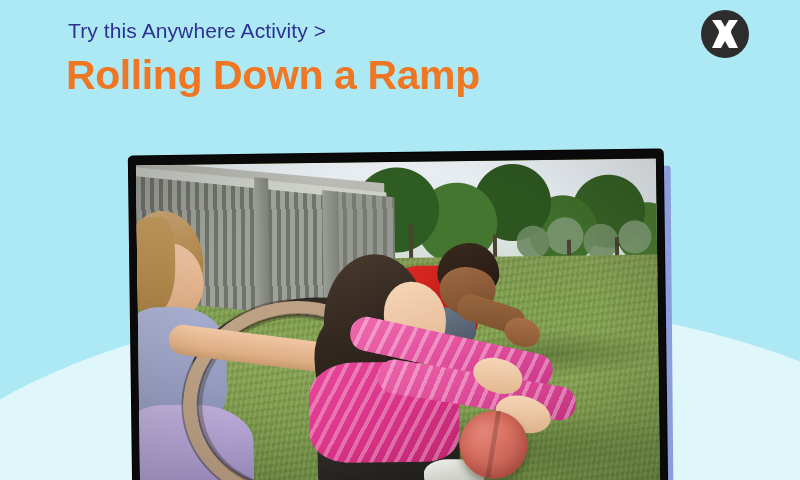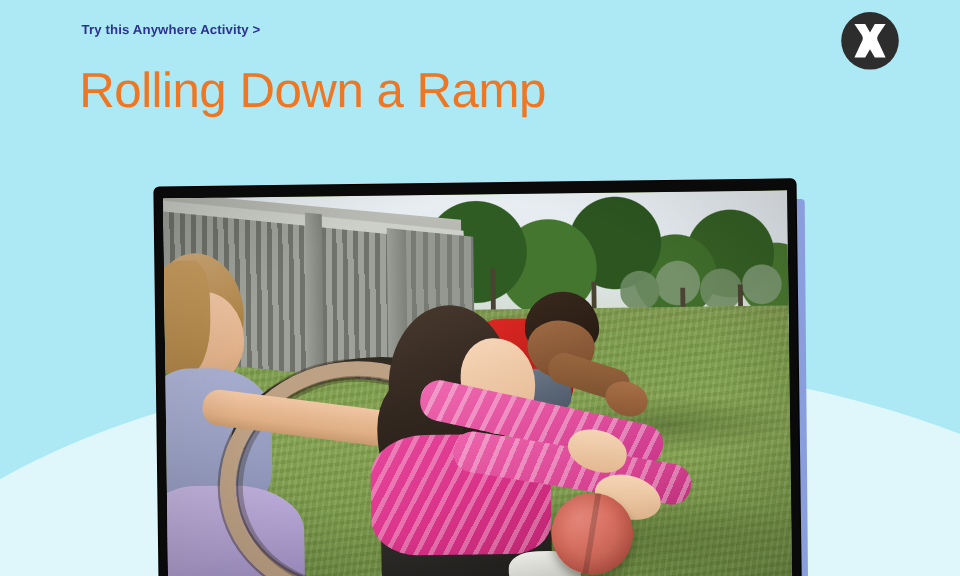--- a/index.html
+++ b/index.html
@@ -30,33 +30,33 @@
     background: #dff7fa;
     border-radius: 50% 50% 0 0 / 46% 46% 0 0;
     pointer-events: none;
   }
 
   
   .kicker {
     position: absolute;
     left: 68px;
     top: 19px;
-    font-size: 11px;
-    font-weight: bold;
+    font-size: 21px;
+    font-weight: normal;
     letter-spacing: 0.1px;
     color: #2e3192;
     white-space: nowrap;
   }
 
   .title {
     position: absolute;
     left: 66px;
     top: 52px;
     font-size: 41px;
-    font-weight: normal;
+    font-weight: bold;
     letter-spacing: -0.4px;
     color: #ef7622;
     white-space: nowrap;
   }
 
   
   .close-btn {
     position: absolute;
     left: 701px;
     top: 10px;

